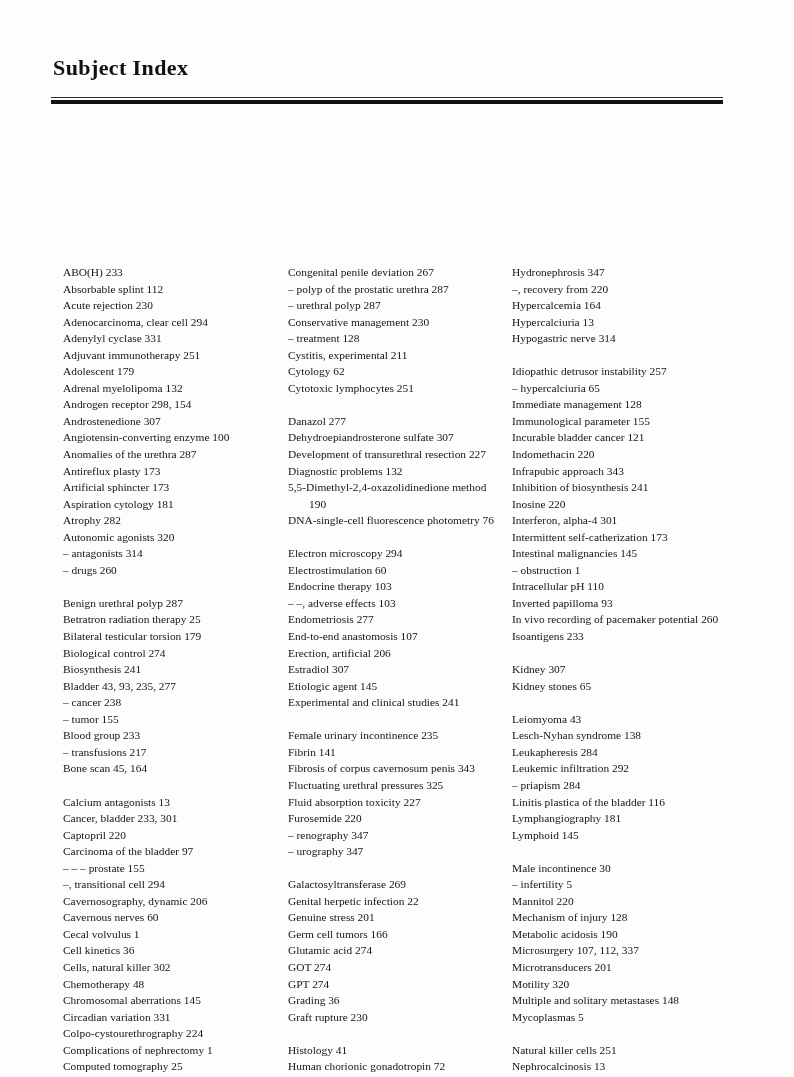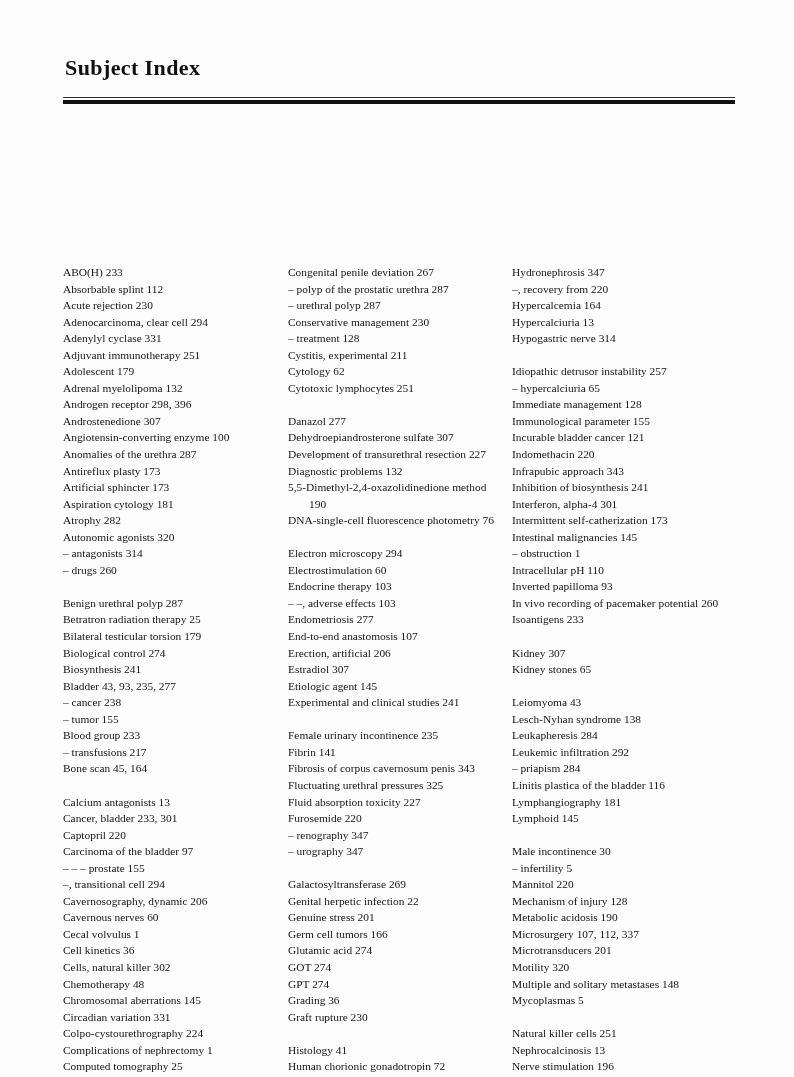--- a/index.html
+++ b/index.html
@@ -18,21 +18,21 @@
 
   .page {
     position: absolute;
     inset: 0;
     background: #fdfdfd;
   }
 
   
   .heading-block {
     position: absolute;
-    left: 63px;
+    left: 51px;
     top: 56px;
     width: 672px;
   }
   .page-title {
     font-family: "Liberation Serif", "DejaVu Serif", serif;
     font-weight: bold;
     font-size: 22px;
     letter-spacing: 0.4px;
     line-height: 1.1;
     color: #111111;
@@ -108,21 +108,21 @@
   <div class="index-columns">
     <div class="index-col col-1">
         <div class="entry">ABO(H) 233</div>
         <div class="entry">Absorbable splint 112</div>
         <div class="entry">Acute rejection 230</div>
         <div class="entry">Adenocarcinoma, clear cell 294</div>
         <div class="entry">Adenylyl cyclase 331</div>
         <div class="entry">Adjuvant immunotherapy 251</div>
         <div class="entry">Adolescent 179</div>
         <div class="entry">Adrenal myelolipoma 132</div>
-        <div class="entry">Androgen receptor 298, 396</div>
+        <div class="entry">Androgen receptor 298, 154</div>
         <div class="entry">Androstenedione 307</div>
         <div class="entry">Angiotensin-converting enzyme 100</div>
         <div class="entry">Anomalies of the urethra 287</div>
         <div class="entry">Antireflux plasty 173</div>
         <div class="entry">Artificial sphincter 173</div>
         <div class="entry">Aspiration cytology 181</div>
         <div class="entry">Atrophy 282</div>
         <div class="entry">Autonomic agonists 320</div>
         <div class="entry">–   antagonists 314</div>
         <div class="entry">–   drugs 260</div>
@@ -219,20 +219,21 @@
         <div class="entry">Hypogastric nerve 314</div>
         <div class="spacer"></div>
         <div class="entry">Idiopathic detrusor instability 257</div>
         <div class="entry">–   hypercalciuria 65</div>
         <div class="entry">Immediate management 128</div>
         <div class="entry">Immunological parameter 155</div>
         <div class="entry">Incurable bladder cancer 121</div>
         <div class="entry">Indomethacin 220</div>
         <div class="entry">Infrapubic approach 343</div>
         <div class="entry">Inhibition of biosynthesis 241</div>
+        <div class="entry">Inosine 220</div>
         <div class="entry">Interferon, alpha-4 301</div>
         <div class="entry">Intermittent self-catherization 173</div>
         <div class="entry">Intestinal malignancies 145</div>
         <div class="entry">–   obstruction 1</div>
         <div class="entry">Intracellular pH 110</div>
         <div class="entry">Inverted papilloma 93</div>
         <div class="entry">In vivo recording of pacemaker potential 260</div>
         <div class="entry">Isoantigens 233</div>
         <div class="spacer"></div>
         <div class="entry">Kidney 307</div>

